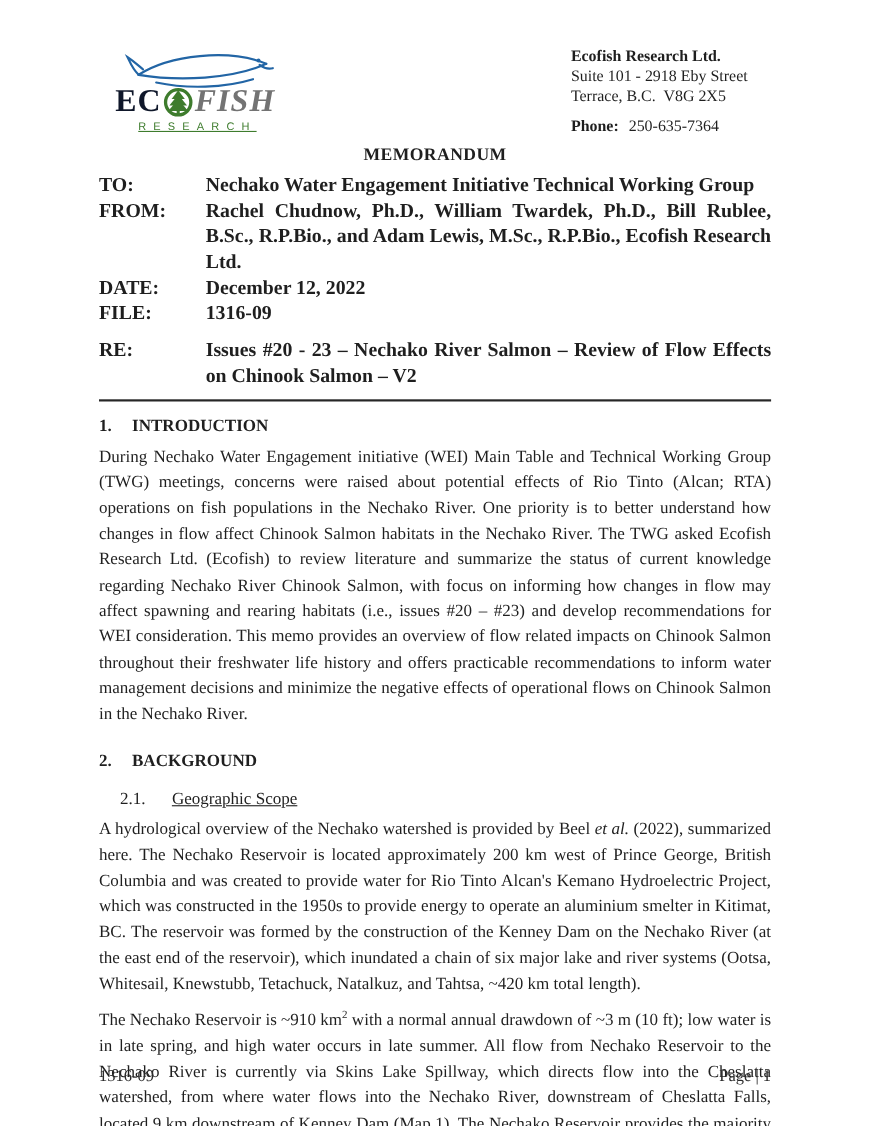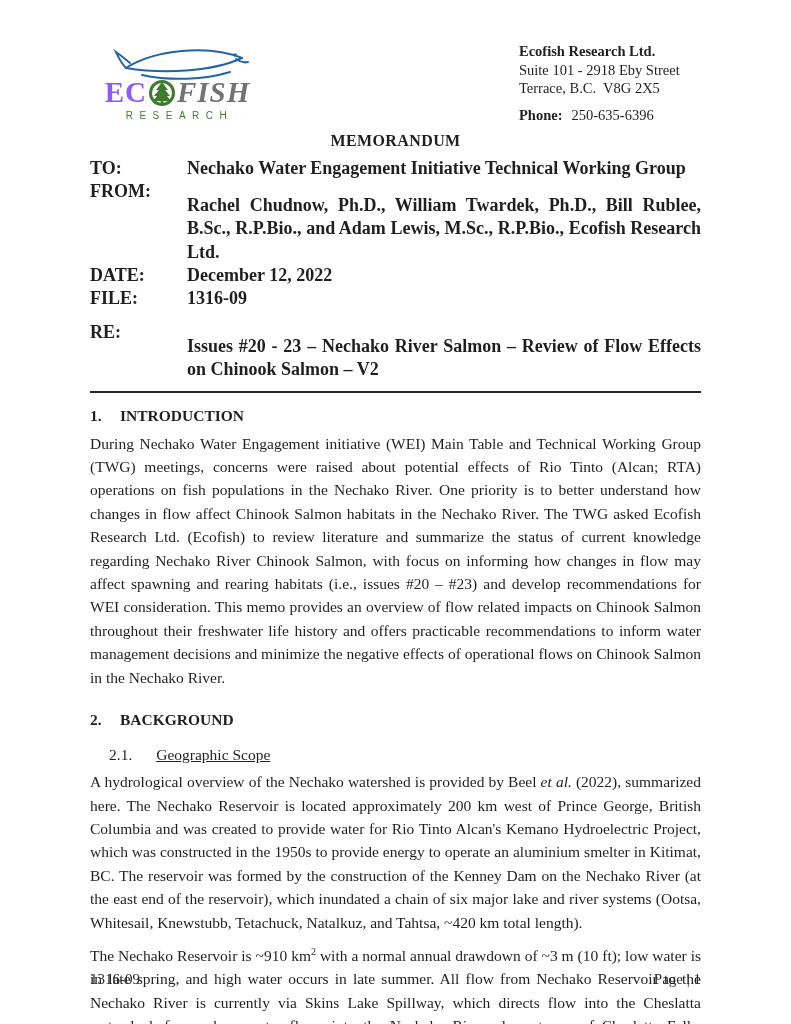--- a/index.html
+++ b/index.html
@@ -23,21 +23,21 @@
   .logo-sub{font-family:"Liberation Sans",sans-serif;font-size:10px;letter-spacing:6.5px;margin-top:3px;margin-left:4px;}
   .co{width:182px;font-size:14.5px;line-height:18.5px;}
   .co .nm{font-weight:bold;}
   .co .phone-row{margin-top:8px;}
   .co .phone-row b{font-weight:bold;margin-right:9px;}
   .prewrap{white-space:pre-wrap;}
   
   .memo-title{text-align:center;font-weight:bold;font-size:16px;letter-spacing:0.4px;margin:8px 0 7px 0;}
   .frow{display:grid;grid-template-columns:97px 1fr;font-size:18px;line-height:23.2px;font-weight:bold;}
   .frow .lab{font-weight:bold;}
-  .frow .val.just{text-align:justify;margin-top:14px;}
+  .frow .val.just{text-align:justify;}
   .frow.re-row{margin-top:11px;}
   .rule{border:none;border-top:2px solid #262626;margin:9px 0 0 0;}
   
   .sec-h{display:flex;font-weight:bold;font-size:15.5px;margin:14px 0 7px 0;}
   .sec-h .n{width:30px;}
   .sub-h{font-size:15.5px;margin:17px 0 6px 19px;}
   .sub-h .n{margin-right:24px;}
   .sub-h .t{text-decoration:underline;}
   .body-par{font-size:15.5px;line-height:23.4px;text-align:justify;margin:0 0 10px 0;}
   .body-par.continued{text-align-last:justify;}
@@ -58,40 +58,40 @@
         <g fill="none" stroke-width="2" stroke-linecap="round" stroke="#2265a5">
           <path d="M14 26 C 42 8, 96 2, 130 16"></path>
           <path d="M14 26 C 50 32, 100 30, 130 16"></path>
           <path d="M14 26 C 8 20, 6 14, 4 10 C 10 14, 14 18, 18 21"></path>
           <path d="M30 33 C 58 39, 92 38, 118 30"></path>
           <path d="M124 17 C 128 20, 132 21, 136 20"></path>
         </g>
         <circle cx="123" cy="13" r="1.8" fill="#2265a5"></circle>
       </svg>
       <div class="logo-word">
-        <span class="wtxt" style="color: #8b5cf6;">EC</span>
+        <span class="wtxt" style="color: #0f172a;">EC</span>
         <svg class="logo-o" width="28" height="28" viewBox="0 0 28 28">
           <circle cx="14" cy="14" r="11.5" fill="none" stroke-width="3" stroke="#3e7c2d"></circle>
           <g fill="#3e7c2d">
             <polygon points="14,3 20,11 8,11"></polygon>
             <polygon points="14,7 22,17 6,17"></polygon>
             <polygon points="14,11 23,22 5,22"></polygon>
             <rect x="12.6" y="20" width="2.8" height="5"></rect>
           </g>
         </svg>
         <span class="wtxt" style="color: #737373; font-style: italic;">FISH</span>
       </div>
-      <div class="logo-sub" style="color: rgb(62, 124, 45);">RESEARCH</div>
+      <div class="logo-sub" style="color: rgb(62, 124, 45); text-decoration: underline;">RESEARCH</div>
     </div>
 
     <div class="co">
       <div class="nm">Ecofish Research Ltd.</div>
       <div>Suite 101 - 2918 Eby Street</div>
       <div class="prewrap">Terrace, B.C.  V8G 2X5</div>
-      <div class="phone-row"><b>Phone:</b><span>250-635-6396</span></div>
+      <div class="phone-row"><b>Phone:</b><span>250-635-7364</span></div>
     </div>
   </div>
 
   <div class="memo-title">MEMORANDUM</div>
 
   <div class="frow">
     <span class="lab">TO:</span>
     <span class="val">Nechako Water Engagement Initiative Technical Working Group</span>
   </div>
   <div class="frow">

